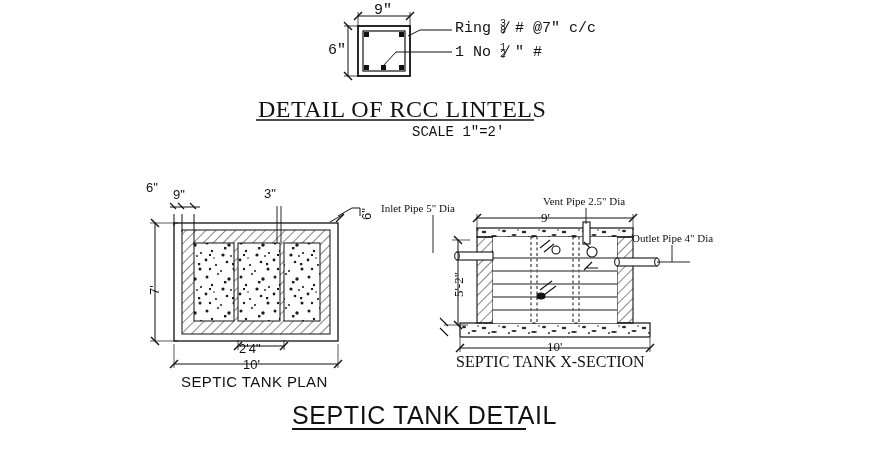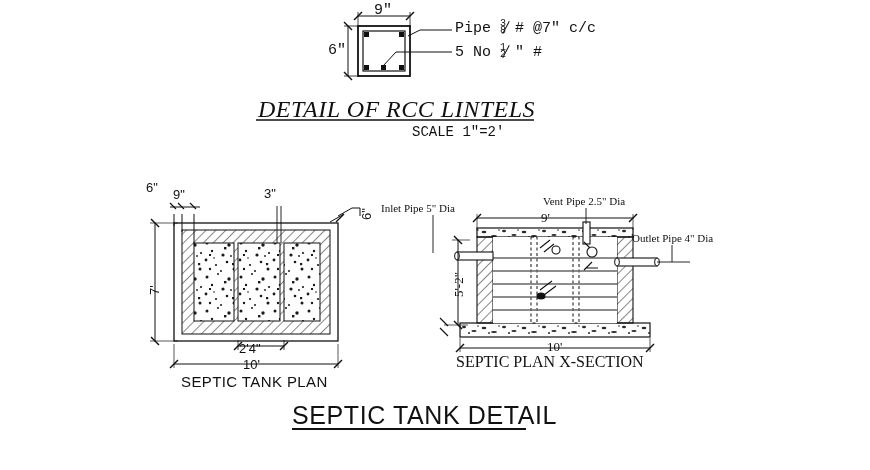--- a/index.html
+++ b/index.html
@@ -3,21 +3,21 @@
 <meta charset="utf-8">
 <style>
   html,body{margin:0;padding:0;background:#fff;}
   body{width:870px;height:470px;overflow:hidden;position:relative;
        font-family:"Liberation Sans", sans-serif;color:#111;}
   #canvas{position:absolute;left:0;top:0;width:870px;height:470px;}
   .lbl{position:absolute;white-space:nowrap;color:#111;}
   .mono{font-family:"Liberation Mono", monospace;}
   .serif{font-family:"Liberation Serif", serif;}
   .sans{font-family:"Liberation Sans", sans-serif;}
-  .ital{font-family:"Liberation Serif", serif;font-style:italic;}
+  .ital{font-family:"Liberation Serif", serif;}
   .rot90{transform:rotate(-90deg);transform-origin:left top;}
   .frac{display:inline-block;position:relative;font-size:10px;vertical-align:-1px;}
   .frac .n{display:block;line-height:7px;text-align:center;}
   .frac .d{display:block;line-height:7px;text-align:center;}
   .frac .bar{position:absolute;left:-1px;top:7px;width:14px;height:0;
              border-top:1px solid #111;transform:rotate(-62deg);}
 </style>
 </head>
 <body>
 
@@ -224,31 +224,31 @@
     </g>
   </g>
 
   <line x1="292" y1="429" x2="526" y2="429" stroke="#111" stroke-width="1.8"></line>
 </svg>
 
 <div class="lbl mono" style="left:374px;top:2px;font-size:15px;">9"</div>
 <div class="lbl mono" style="left:328px;top:42px;font-size:15px;">6"</div>
 
 <div class="lbl mono" style="left:455px;top:20px;font-size:15px;">
-  <span>Pipe</span>
+  <span>Ring</span>
   <span class="frac">
     <span class="n">3</span>
     <span class="bar"></span>
     <span class="d">8</span>
   </span>
   <span>#  @7"  c/c</span>
 </div>
 
 <div class="lbl mono" style="left:455px;top:44px;font-size:15px;">
-  <span>5  No</span>
+  <span>1  No</span>
   <span class="frac">
     <span class="n">1</span>
     <span class="bar"></span>
     <span class="d">2</span>
   </span>
   <span>"  #</span>
 </div>
 
 <div class="lbl ital" style="left:258px;top:96px;font-size:24px;letter-spacing:0.5px;">DETAIL OF RCC LINTELS</div>
 <div class="lbl mono" style="left:412px;top:124px;font-size:14px;">SCALE  1"=2'</div>
@@ -261,15 +261,15 @@
 <div class="lbl sans" style="left:239px;top:341px;font-size:13px;">2'4"</div>
 <div class="lbl sans" style="left:243px;top:357px;font-size:13px;">10'</div>
 <div class="lbl sans" style="left:181px;top:373px;font-size:15px;letter-spacing:0.4px;text-align:center;">SEPTIC TANK PLAN</div>
 
 <div class="lbl serif" style="left:381px;top:202px;font-size:11px;">Inlet Pipe 5" Dia</div>
 <div class="lbl serif" style="left:543px;top:195px;font-size:11px;">Vent Pipe 2.5" Dia</div>
 <div class="lbl serif" style="left:632px;top:232px;font-size:11px;">Outlet Pipe 4" Dia</div>
 <div class="lbl serif" style="left:541px;top:210px;font-size:13px;">9'</div>
 <div class="lbl serif rot90" style="left:451px;top:297px;font-size:13px;">5'-2"</div>
 <div class="lbl serif" style="left:547px;top:339px;font-size:13px;">10'</div>
-<div class="lbl serif" style="left:456px;top:353px;font-size:16px;">SEPTIC PLAN X-SECTION</div>
+<div class="lbl serif" style="left:456px;top:353px;font-size:16px;">SEPTIC TANK X-SECTION</div>
 
 <div class="lbl sans" style="left:292px;top:401px;font-size:25px;letter-spacing:0.6px;text-align:center;">SEPTIC TANK DETAIL</div>
 
 </body></html>

